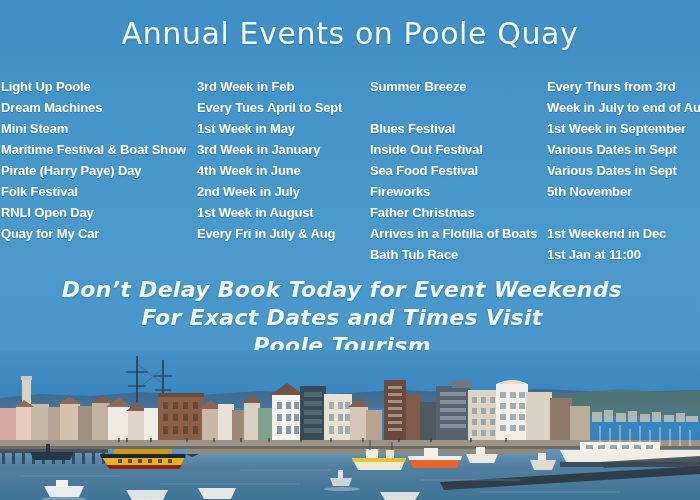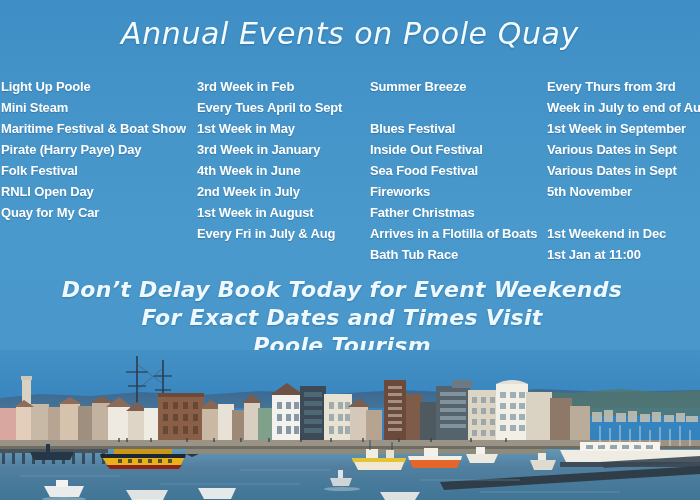--- a/index.html
+++ b/index.html
@@ -22,21 +22,20 @@
   }
 
   
   #title {
     position:absolute;
     top:16px; left:0; width:700px;
     text-align:center;
     font-family:"DejaVu Sans", sans-serif;
     font-size:30px;
     font-weight:400;
-    font-style:italic;
     letter-spacing:0.6px;
     color:#f2fbff;
     text-shadow:0 1px 2px rgba(20,60,95,.35);
     white-space:nowrap;
   }
 
   
   #events {
     position:absolute;
     top:76px; left:0; width:700px; height:185px;
@@ -88,20 +87,21 @@
 <body>
 
 <div id="poster">
 
   <div id="title">Annual Events on Poole Quay</div>
 
   <div id="events">
 
     <div class="col" id="col1">
       <div class="row">Light Up Poole</div>
+      <div class="row">Dream Machines</div>
       <div class="row">Mini Steam</div>
       <div class="row">Maritime Festival &amp; Boat Show</div>
       <div class="row">Pirate (Harry Paye) Day</div>
       <div class="row">Folk Festival</div>
       <div class="row">RNLI Open Day</div>
       <div class="row">Quay for My Car</div>
     </div>
 
     <div class="col" id="col2">
       <div class="row">3rd Week in Feb</div>

